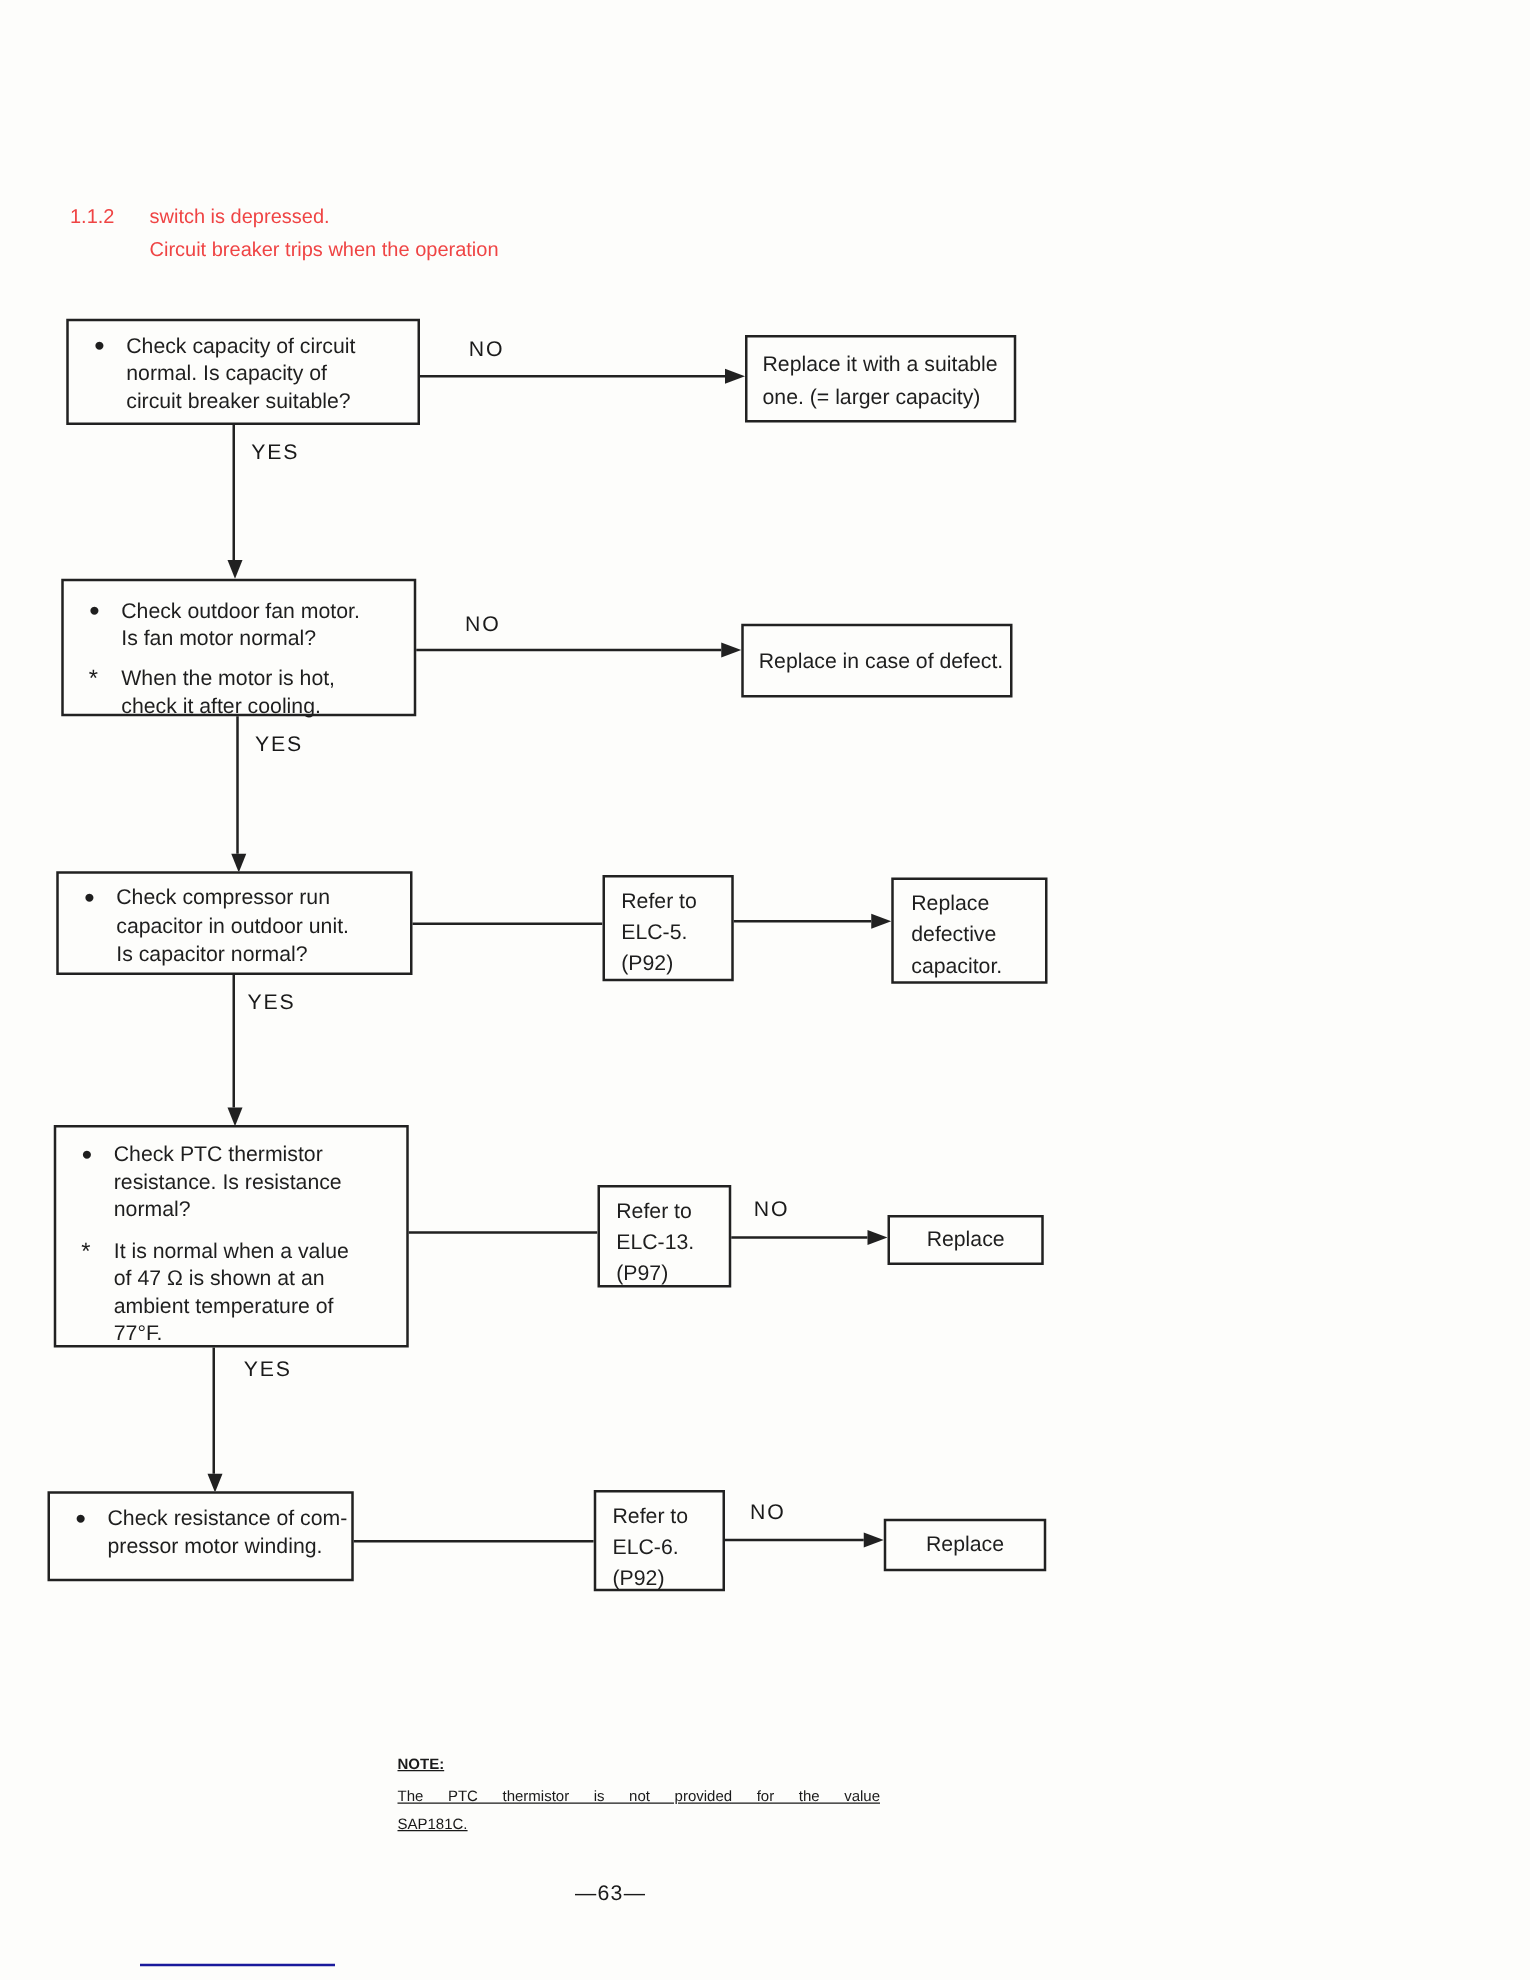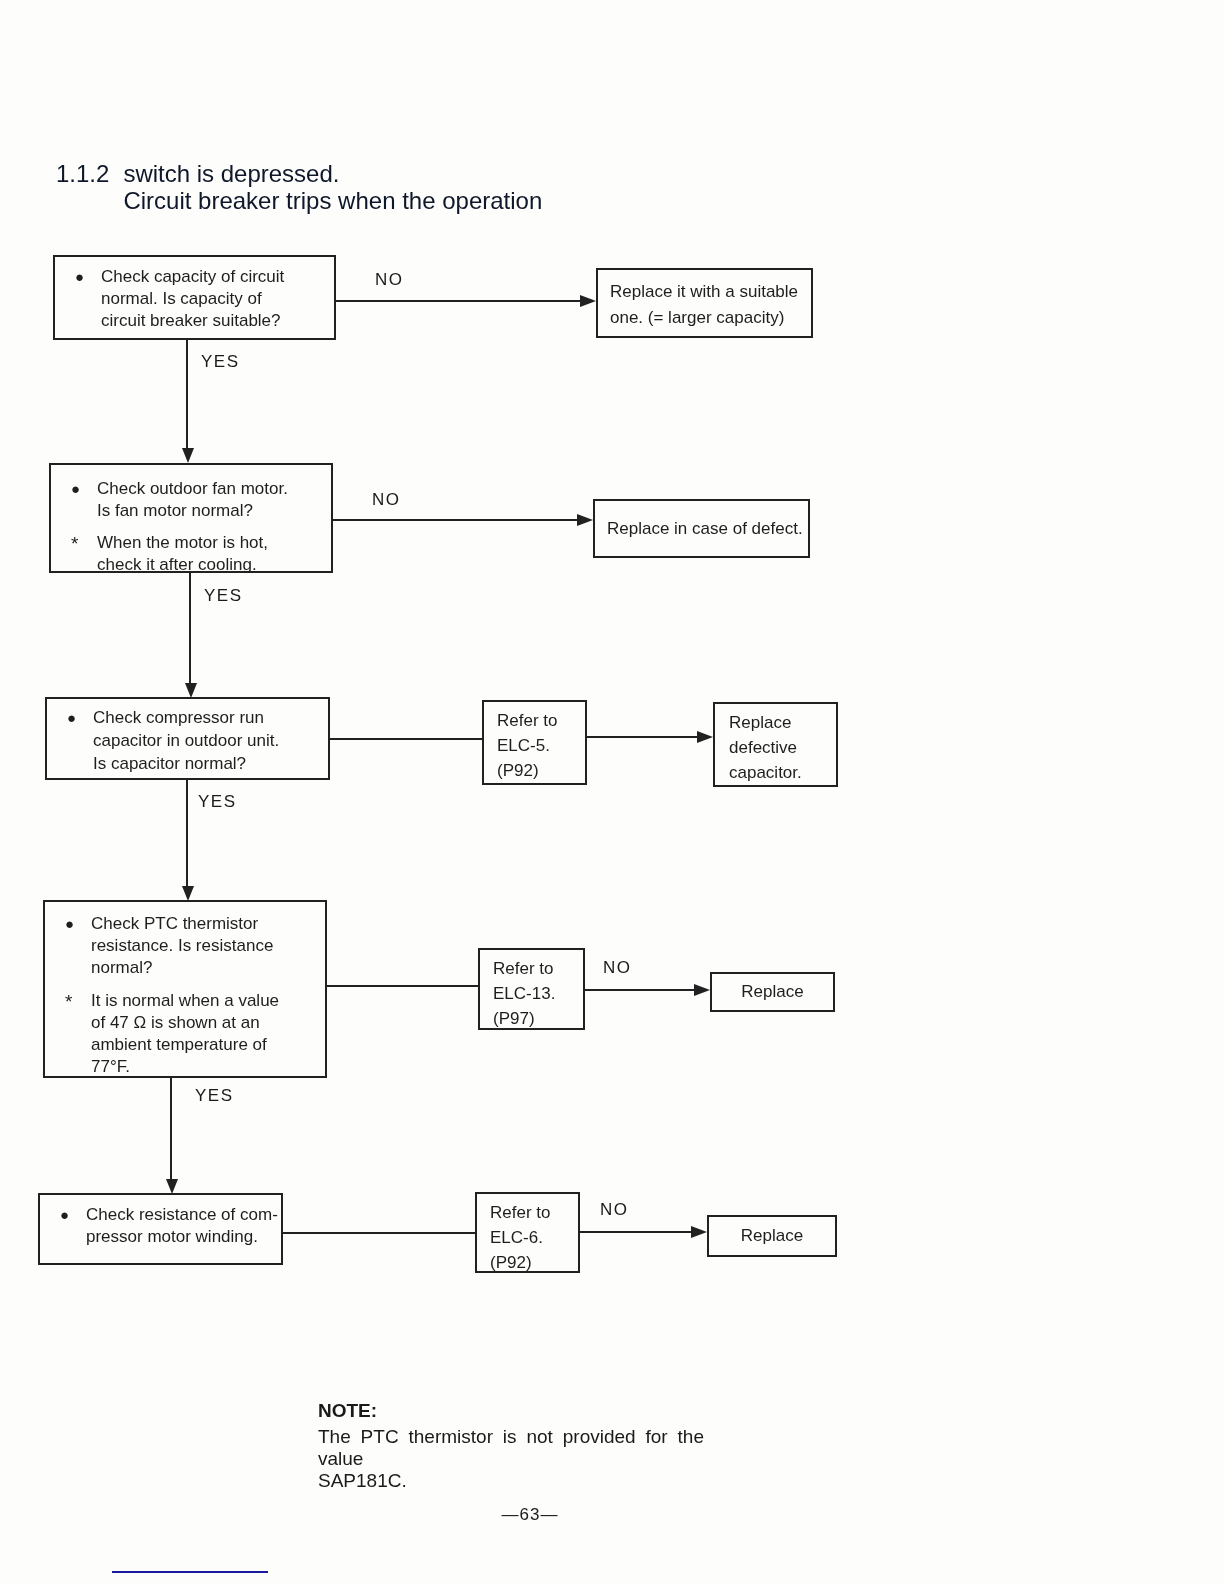--- a/index.html
+++ b/index.html
@@ -6,21 +6,21 @@
   .page{
     position:relative;
     width:1224px;height:1584px;
     background:#fdfdfb;
     font-family:"Liberation Sans", sans-serif;
     color:#1e1e1e;
     overflow:hidden;
   }
   .abs{position:absolute;}
   
-  .title{display:flex;gap:14px;font-size:24px;line-height:27px;color:#0f172a;}
+  .title{display:flex;gap:28px;font-size:16px;line-height:27px;color:#ef4444;}
   .title .tnum{white-space:nowrap;}
   .title .tline{white-space:nowrap;}
   
   .fbox{
     position:absolute;
     border:2px solid #212121;
     background:#fdfdfb;
     box-sizing:border-box;
     font-size:17px;
     line-height:22px;
@@ -36,21 +36,21 @@
   .hline{position:absolute;height:2px;background:#212121;}
   .vline{position:absolute;width:2px;background:#212121;}
   .ah-r{position:absolute;width:0;height:0;
         border-top:6px solid transparent;border-bottom:6px solid transparent;
         border-left:16px solid #212121;}
   .ah-d{position:absolute;width:0;height:0;
         border-left:6px solid transparent;border-right:6px solid transparent;
         border-top:15px solid #212121;}
   .lbl{position:absolute;font-size:17px;letter-spacing:1.5px;white-space:nowrap;color:#1a1a1a;}
   
-  .note{position:absolute;font-size:19px;line-height:22px;color:#1a1a1a;}
+  .note{position:absolute;font-size:12px;line-height:22px;color:#1a1a1a;text-decoration:underline;}
   .note .nlabel{font-weight:700;margin-bottom:4px;}
   .note .njust{text-align:justify;text-align-last:justify;}
   .pagenum{position:absolute;font-size:17px;letter-spacing:1px;color:#1a1a1a;}
   .blueline{position:absolute;height:2px;background:#1a1a9c;}
 </style>
 </head>
 <body>
 
 <div class="page">
 
@@ -196,16 +196,16 @@
   <div class="fbox" style="left:707px;top:1215px;width:130px;height:42px;display:flex;align-items:center;justify-content:center;">
     <div class="tl">Replace</div>
   </div>
 
   <div class="note" style="left:318px;top:1400px;width:386px;">
     <div class="nlabel">NOTE:</div>
     <div class="njust">The PTC thermistor is not provided for the value</div>
     <div>SAP181C.</div>
   </div>
 
-  <div class="pagenum" style="left:460px;top:1505px;width:140px;text-align:center;">—63—</div>
+  <div class="pagenum" style="left:460px;top:1505px;width:140px;">—63—</div>
   <div class="blueline" style="left:112px;top:1571px;width:156px;"></div>
 
 </div>
 
 </body></html>

